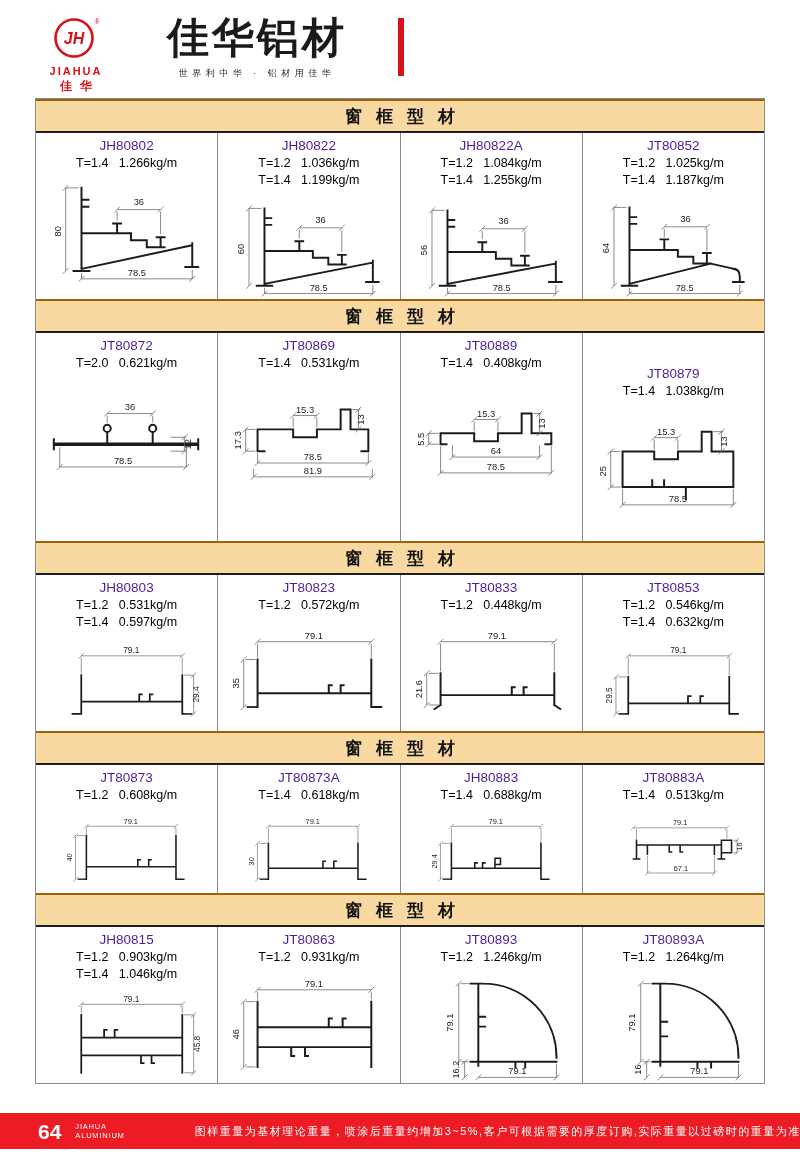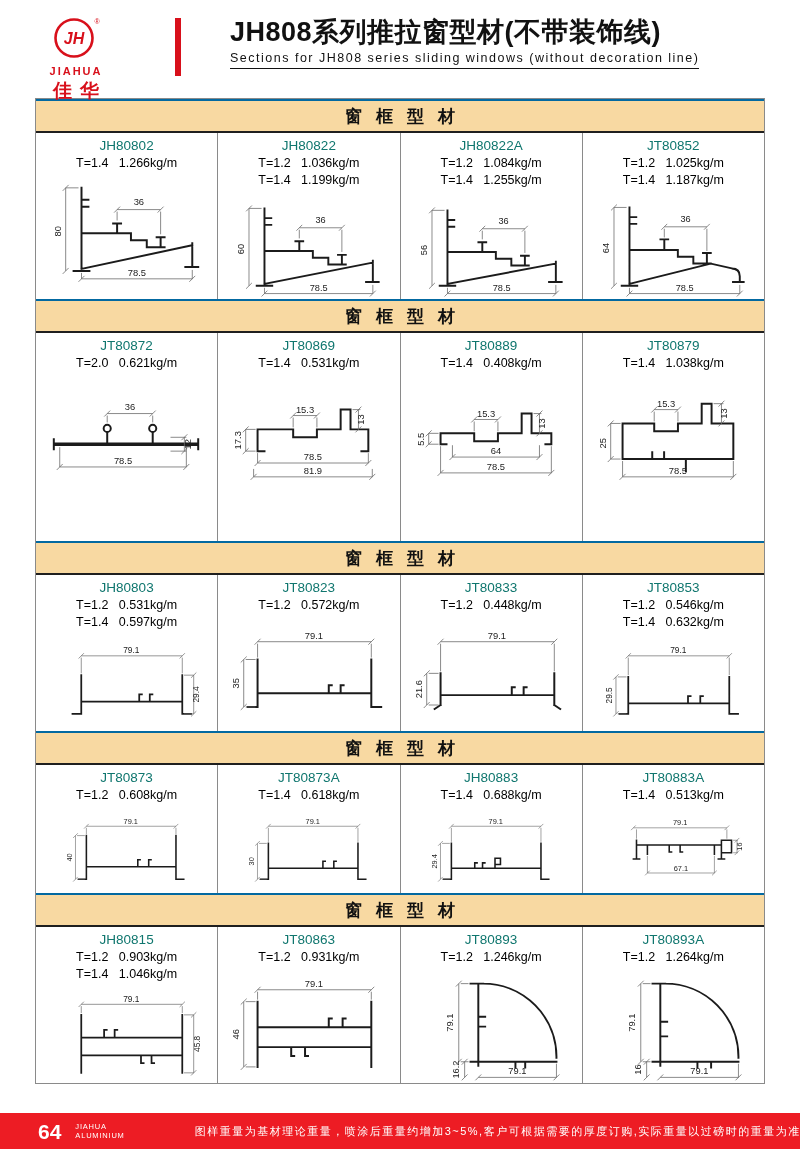--- a/index.html
+++ b/index.html
@@ -2,41 +2,41 @@
 <html><head>
 <meta charset="utf-8">
 <style>
   html,body{margin:0;padding:0;background:#fff;}
   .page{position:relative;width:800px;height:1167px;background:#fff;overflow:hidden;
         font-family:"Liberation Sans",sans-serif;color:#111;}
   
   .hdr{display:flex;align-items:flex-start;padding:16px 30px 0 28px;height:86px;box-sizing:border-box;gap:37px;}
   .logoCol{width:96px;text-align:center;flex:none;}
   .logoCol .jiahua{color:#d8101b;font-weight:bold;font-size:11px;letter-spacing:2px;margin-top:1px;}
-  .logoCol .jhcn{color:#d8101b;font-weight:bold;font-size:19px;letter-spacing:8px;margin-top:1px;text-indent:8px;}
+  .logoCol .jhcn{color:#d8101b;font-weight:bold;font-size:12px;letter-spacing:8px;margin-top:1px;text-indent:8px;}
   .brandCol{margin-left:6px;flex:none;}
   .brandcn{font-size:42px;font-weight:900;letter-spacing:3px;color:#1a1a1a;line-height:1.05;}
   .slogan{font-size:9px;letter-spacing:4.5px;color:#2a2a2a;margin-top:7px;text-align:center;}
   .vbar{width:6px;height:58px;background:#d8101b;margin:2px 12px 0 14px;flex:none;}
   .titleCol{padding-top:0;}
   .title{font-size:27px;font-weight:bold;letter-spacing:0.5px;line-height:1.2;}
   .subtitle{display:inline-block;font-size:12.5px;letter-spacing:1.5px;margin-top:3px;
             border-bottom:1.5px solid #111;padding-bottom:3px;}
   
   .tbl{margin:12px 35px 0 35px;border:1px solid #8a8a8a;}
-  .band{height:30px;background:#f8d9a2;border-top:2px solid #0369a1;border-bottom:2px solid #1f1f1f;
+  .band{height:30px;background:#f8d9a2;border-top:2px solid #a16207;border-bottom:2px solid #1f1f1f;
         display:flex;align-items:center;justify-content:center;
         font-size:17px;font-weight:bold;letter-spacing:14px;text-indent:14px;color:#111;}
   .row{display:flex;}
   .cell{flex:1 1 0;border-right:1px solid #8a8a8a;display:flex;flex-direction:column;
         align-items:center;padding-top:5px;box-sizing:border-box;overflow:hidden;}
-  .cell:last-child{border-right:none;}
+  .cell:last-child{border-right:none;justify-content:center;}
   .r1 .cell{height:166px}.r2 .cell{height:208px}.r3 .cell{height:156px}
   .r4 .cell{height:128px}.r5 .cell{height:156px}
-  .code{font-size:13.5px;color:#0f766e;line-height:1.25;}
+  .code{font-size:13.5px;color:#4c1d95;line-height:1.25;}
   .wline{font-size:12.5px;line-height:1.35;white-space:pre;color:#000000;}
   .wline:empty{display:none;}
   .draw{width:181px;display:block;margin:2px auto 0;}
   .p{fill:none;stroke:#1b1b1b;stroke-width:2;stroke-linecap:square;stroke-linejoin:miter;}
   .p3{fill:none;stroke:#1b1b1b;stroke-width:3.4;}
   .d{fill:none;stroke:#6a6a6a;stroke-width:0.8;}
   .t{font-size:9.5px;fill:#222;text-anchor:middle;font-family:"Liberation Sans",sans-serif;}
   
   .footer{position:absolute;left:0;top:1113px;width:800px;height:36px;background:#ed1c24;
           color:#fff;display:flex;align-items:center;box-sizing:border-box;}
@@ -53,25 +53,25 @@
   <div class="hdr">
     <div class="logoCol">
       <svg width="52" height="44" viewBox="0 0 52 44">
         <circle cx="24" cy="22" r="18.5" fill="none" stroke="#d8101b" stroke-width="2.6"></circle>
         <text x="24" y="28" font-size="16" font-style="italic" font-weight="bold" fill="#d8101b" text-anchor="middle">JH</text>
         <text x="47" y="8" font-size="7" fill="#d8101b" text-anchor="middle">®</text>
       </svg>
       <div class="jiahua">JIAHUA</div>
       <div class="jhcn">佳华</div>
     </div>
+    <div class="brandCol">
+      <div class="brandcn">佳华铝材</div>
+      <div class="slogan">世界利中华 · 铝材用佳华</div>
+    </div>
     <div class="vbar"></div>
-    <div class="titleCol">
-      <div class="title">JH808系列推拉窗型材(不带装饰线)</div>
-      <div class="subtitle">Sections for JH808 series sliding windows (without decoration line)</div>
-    </div>
   </div>
 
   <div class="tbl">
 
     <div class="band">窗框型材</div>
     <div class="row r1">
 
       <div class="cell">
         <div class="code">JH80802</div>
         <div class="wline">T=1.4   1.266kg/m</div>

